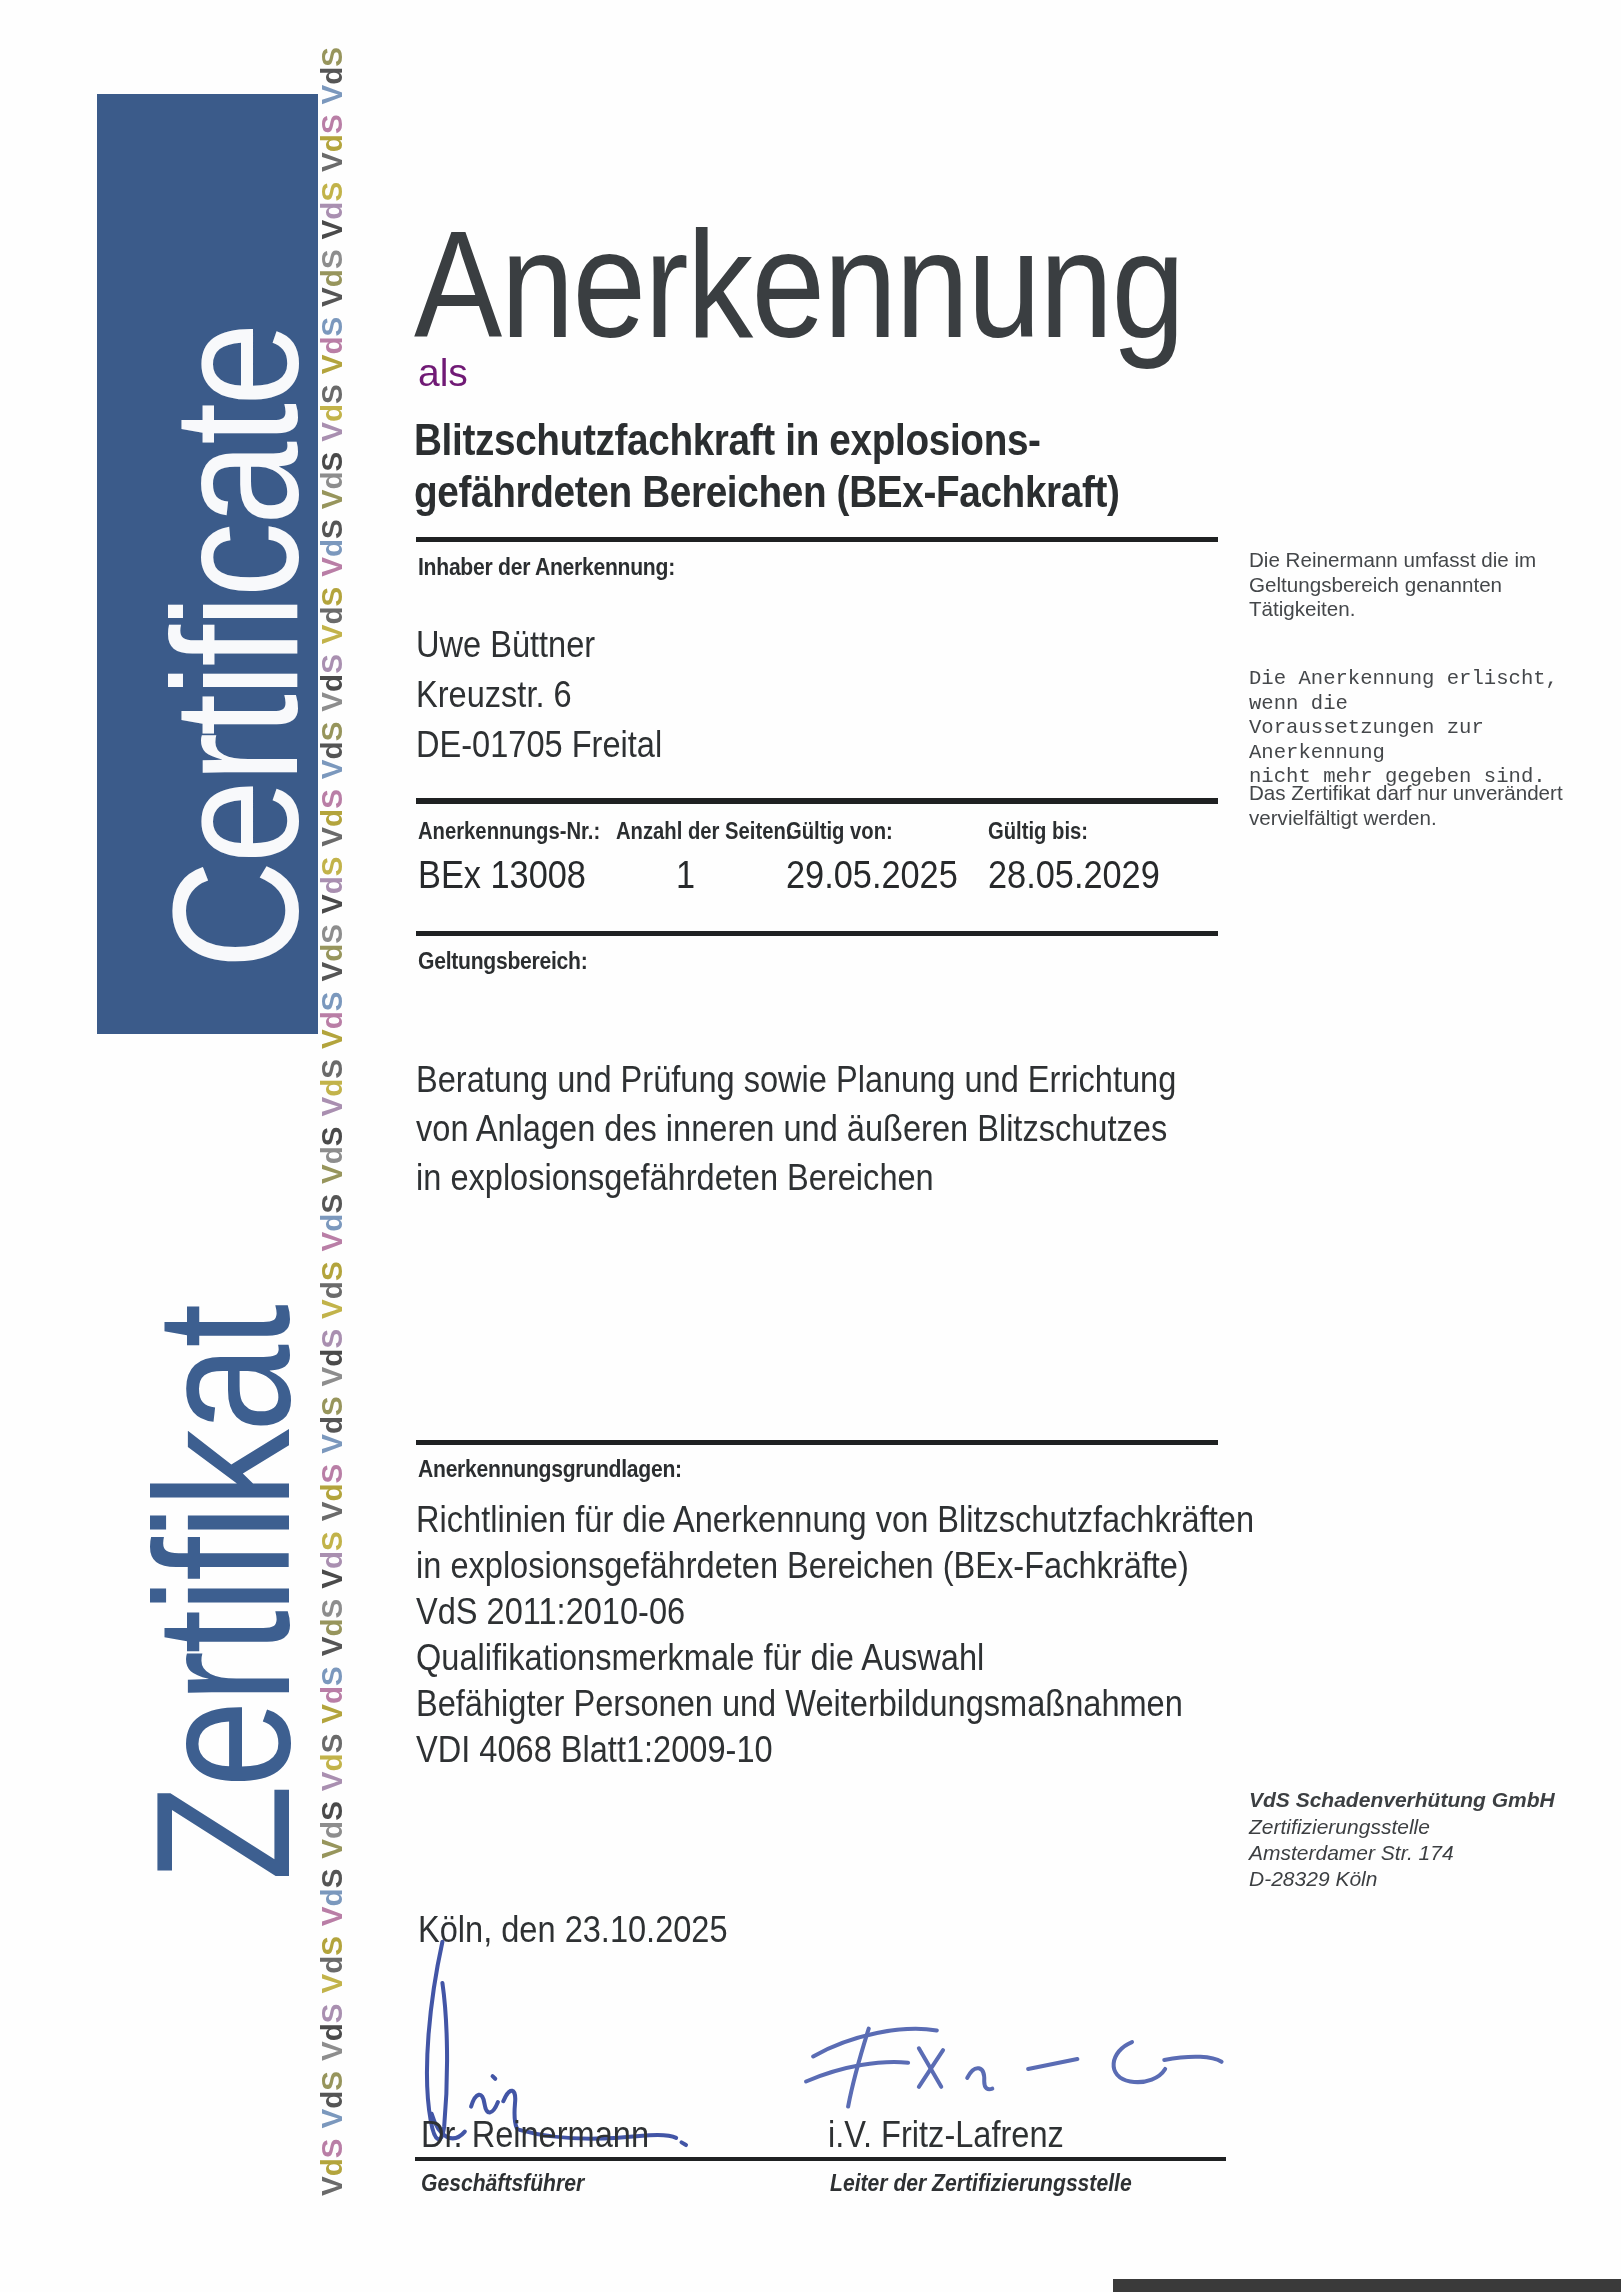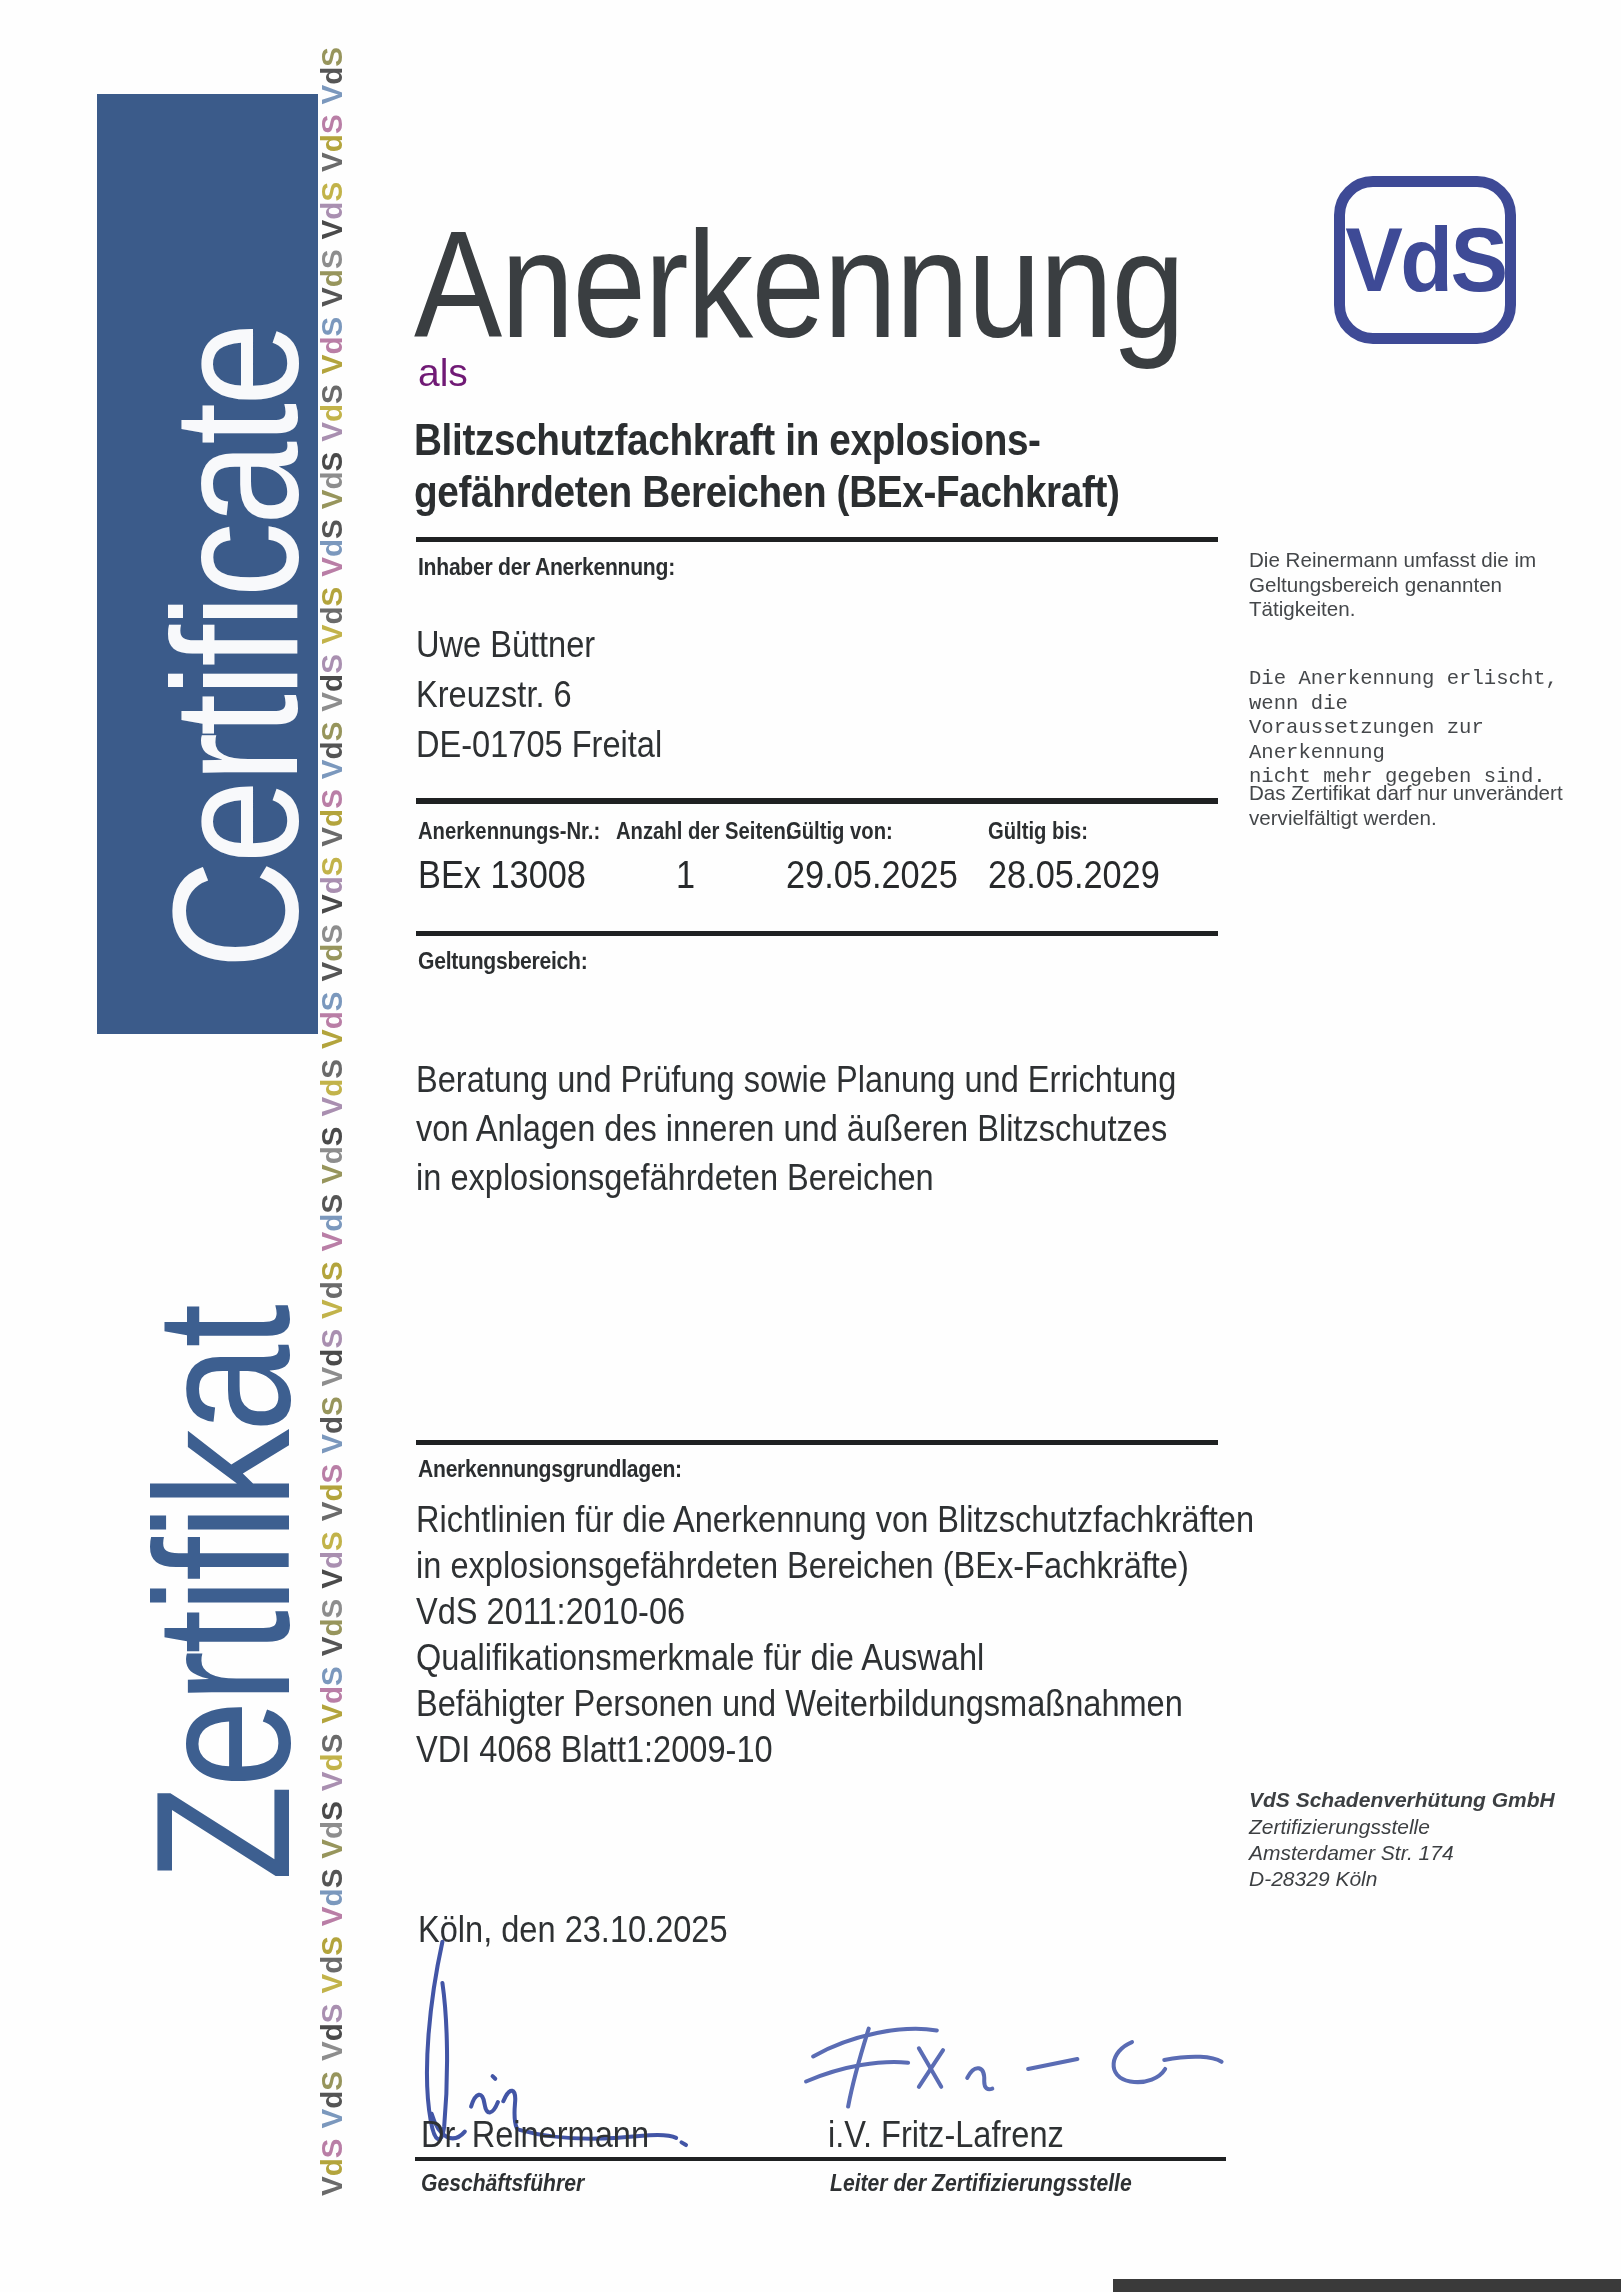--- a/index.html
+++ b/index.html
@@ -68,23 +68,20 @@
 </head>
 <body>
 
 <div class="page">
 
   <div class="abs band"></div>
   <div class="abs vertical-word cert-word">Certificate</div>
   <div class="abs vertical-word zert-word">Zertifikat</div>
   <div class="abs vds-strip"><span class="rep"><span style="color: rgb(106, 106, 106);">V</span><span style="color: rgb(179, 164, 60);">d</span><span style="color: rgb(185, 126, 166);">S</span></span><span class="rep"><span style="color: rgb(123, 152, 189);">V</span><span style="color: rgb(85, 85, 85);">d</span><span style="color: rgb(151, 149, 92);">S</span></span><span class="rep"><span style="color: rgb(141, 141, 141);">V</span><span style="color: rgb(74, 74, 74);">d</span><span style="color: rgb(169, 143, 176);">S</span></span><span class="rep"><span style="color: rgb(194, 179, 74);">V</span><span style="color: rgb(106, 106, 106);">d</span><span style="color: rgb(179, 164, 60);">S</span></span><span class="rep"><span style="color: rgb(185, 126, 166);">V</span><span style="color: rgb(123, 152, 189);">d</span><span style="color: rgb(85, 85, 85);">S</span></span><span class="rep"><span style="color: rgb(151, 149, 92);">V</span><span style="color: rgb(141, 141, 141);">d</span><span style="color: rgb(74, 74, 74);">S</span></span><span class="rep"><span style="color: rgb(169, 143, 176);">V</span><span style="color: rgb(194, 179, 74);">d</span><span style="color: rgb(106, 106, 106);">S</span></span><span class="rep"><span style="color: rgb(179, 164, 60);">V</span><span style="color: rgb(185, 126, 166);">d</span><span style="color: rgb(123, 152, 189);">S</span></span><span class="rep"><span style="color: rgb(85, 85, 85);">V</span><span style="color: rgb(151, 149, 92);">d</span><span style="color: rgb(141, 141, 141);">S</span></span><span class="rep"><span style="color: rgb(74, 74, 74);">V</span><span style="color: rgb(169, 143, 176);">d</span><span style="color: rgb(194, 179, 74);">S</span></span><span class="rep"><span style="color: rgb(106, 106, 106);">V</span><span style="color: rgb(179, 164, 60);">d</span><span style="color: rgb(185, 126, 166);">S</span></span><span class="rep"><span style="color: rgb(123, 152, 189);">V</span><span style="color: rgb(85, 85, 85);">d</span><span style="color: rgb(151, 149, 92);">S</span></span><span class="rep"><span style="color: rgb(141, 141, 141);">V</span><span style="color: rgb(74, 74, 74);">d</span><span style="color: rgb(169, 143, 176);">S</span></span><span class="rep"><span style="color: rgb(194, 179, 74);">V</span><span style="color: rgb(106, 106, 106);">d</span><span style="color: rgb(179, 164, 60);">S</span></span><span class="rep"><span style="color: rgb(185, 126, 166);">V</span><span style="color: rgb(123, 152, 189);">d</span><span style="color: rgb(85, 85, 85);">S</span></span><span class="rep"><span style="color: rgb(151, 149, 92);">V</span><span style="color: rgb(141, 141, 141);">d</span><span style="color: rgb(74, 74, 74);">S</span></span><span class="rep"><span style="color: rgb(169, 143, 176);">V</span><span style="color: rgb(194, 179, 74);">d</span><span style="color: rgb(106, 106, 106);">S</span></span><span class="rep"><span style="color: rgb(179, 164, 60);">V</span><span style="color: rgb(185, 126, 166);">d</span><span style="color: rgb(123, 152, 189);">S</span></span><span class="rep"><span style="color: rgb(85, 85, 85);">V</span><span style="color: rgb(151, 149, 92);">d</span><span style="color: rgb(141, 141, 141);">S</span></span><span class="rep"><span style="color: rgb(74, 74, 74);">V</span><span style="color: rgb(169, 143, 176);">d</span><span style="color: rgb(194, 179, 74);">S</span></span><span class="rep"><span style="color: rgb(106, 106, 106);">V</span><span style="color: rgb(179, 164, 60);">d</span><span style="color: rgb(185, 126, 166);">S</span></span><span class="rep"><span style="color: rgb(123, 152, 189);">V</span><span style="color: rgb(85, 85, 85);">d</span><span style="color: rgb(151, 149, 92);">S</span></span><span class="rep"><span style="color: rgb(141, 141, 141);">V</span><span style="color: rgb(74, 74, 74);">d</span><span style="color: rgb(169, 143, 176);">S</span></span><span class="rep"><span style="color: rgb(194, 179, 74);">V</span><span style="color: rgb(106, 106, 106);">d</span><span style="color: rgb(179, 164, 60);">S</span></span><span class="rep"><span style="color: rgb(185, 126, 166);">V</span><span style="color: rgb(123, 152, 189);">d</span><span style="color: rgb(85, 85, 85);">S</span></span><span class="rep"><span style="color: rgb(151, 149, 92);">V</span><span style="color: rgb(141, 141, 141);">d</span><span style="color: rgb(74, 74, 74);">S</span></span><span class="rep"><span style="color: rgb(169, 143, 176);">V</span><span style="color: rgb(194, 179, 74);">d</span><span style="color: rgb(106, 106, 106);">S</span></span><span class="rep"><span style="color: rgb(179, 164, 60);">V</span><span style="color: rgb(185, 126, 166);">d</span><span style="color: rgb(123, 152, 189);">S</span></span><span class="rep"><span style="color: rgb(85, 85, 85);">V</span><span style="color: rgb(151, 149, 92);">d</span><span style="color: rgb(141, 141, 141);">S</span></span><span class="rep"><span style="color: rgb(74, 74, 74);">V</span><span style="color: rgb(169, 143, 176);">d</span><span style="color: rgb(194, 179, 74);">S</span></span><span class="rep"><span style="color: rgb(106, 106, 106);">V</span><span style="color: rgb(179, 164, 60);">d</span><span style="color: rgb(185, 126, 166);">S</span></span><span class="rep"><span style="color: rgb(123, 152, 189);">V</span><span style="color: rgb(85, 85, 85);">d</span><span style="color: rgb(151, 149, 92);">S</span></span></div>
 
-  <div class="abs logo">
-    <div class="logo-text">VdS</div>
-  </div>
 
   <div class="abs title">Anerkennung</div>
   <div class="abs als">als</div>
   <div class="abs subtitle cond" style="left:414px;top:414px;">Blitzschutzfachkraft in explosions-
 gefährdeten Bereichen (BEx-Fachkraft)</div>
 
   <div class="abs rule" style="left:416px;top:537px;width:802px;height:5.4px;"></div>
   <div class="abs small-label cond" style="left:418px;top:553px;">Inhaber der Anerkennung:</div>
   <div class="abs body-text addr cond" style="left:416px;top:620px;">Uwe Büttner</div>
   <div class="abs body-text addr cond" style="left:416px;top:670px;">Kreuzstr. 6</div>

